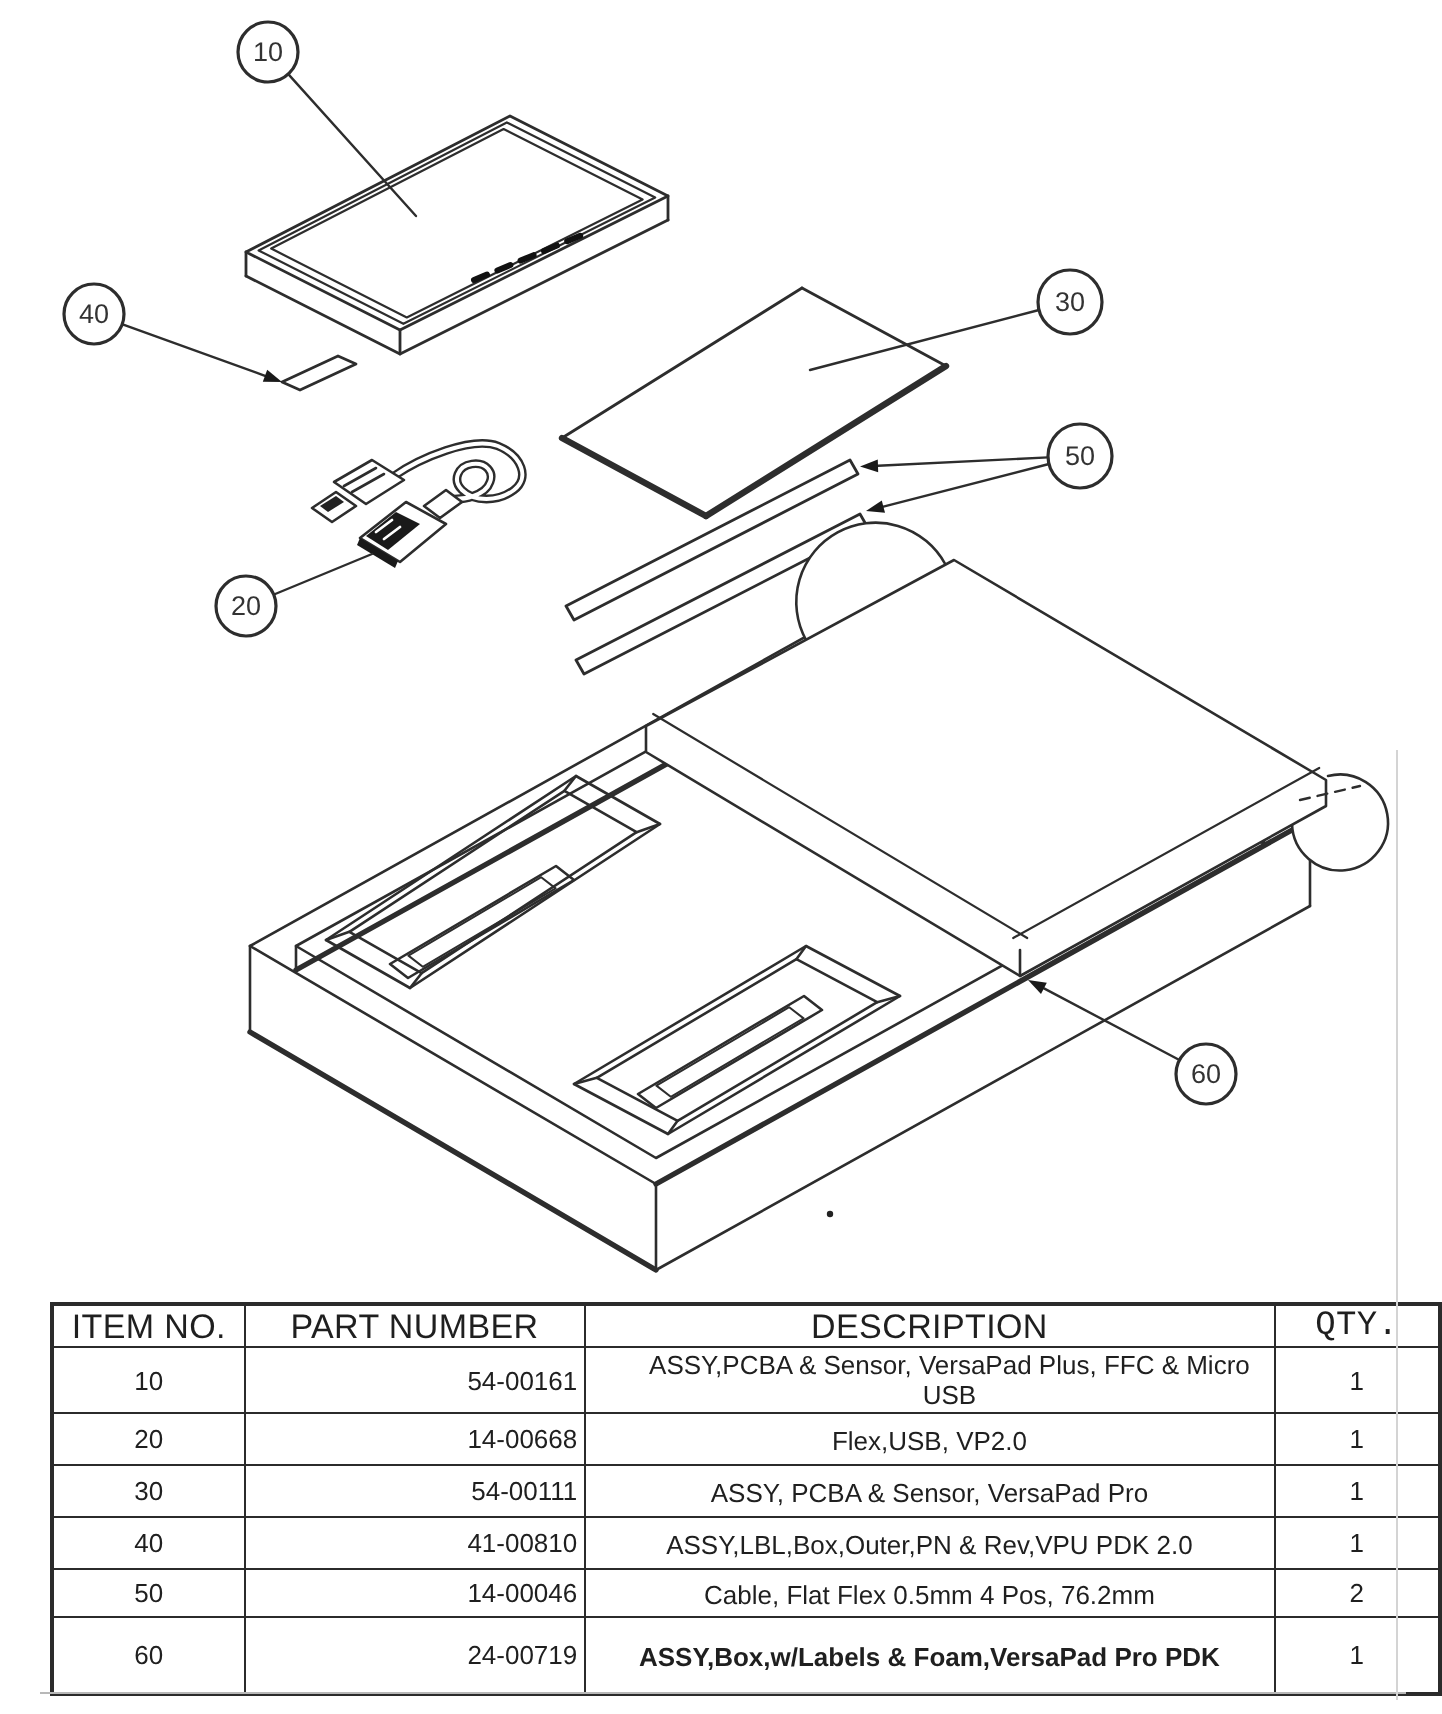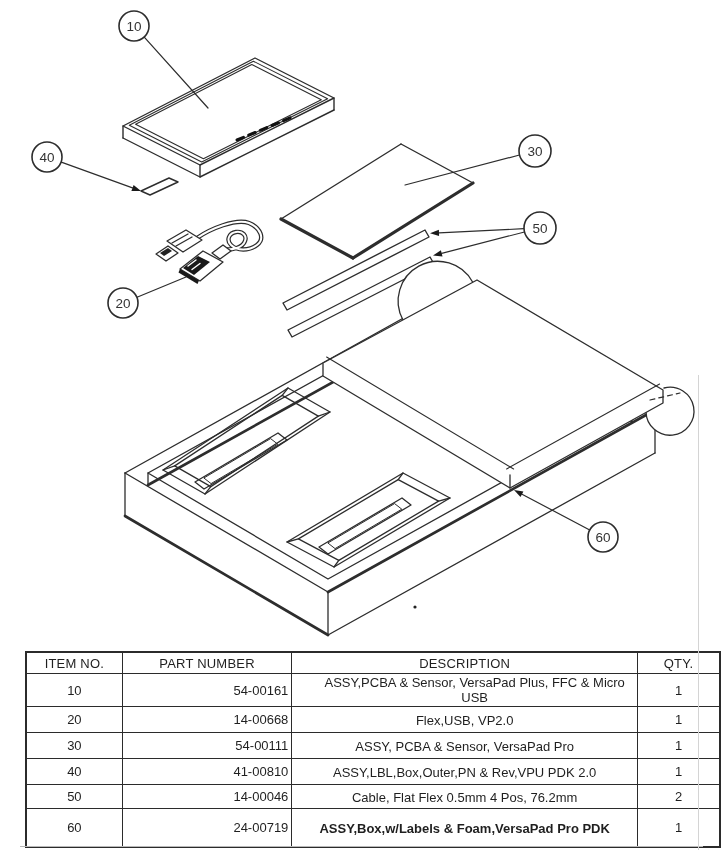--- a/index.html
+++ b/index.html
@@ -5,25 +5,25 @@
   html,body{margin:0;padding:0;background:#fff;}
   #canvas{position:relative;width:721px;height:857px;background:#ffffff;overflow:hidden;
           font-family:"Liberation Sans", sans-serif;color:#1f1f1f;}
   #drawing{position:absolute;left:0;top:0;}
   
   #bom{position:absolute;left:25px;top:651px;border-collapse:collapse;table-layout:fixed;
        font-size:13px;color:#1f1f1f;}
   #bom th,#bom td{border:1.4px solid #2b2b2b;text-align:center;vertical-align:middle;
        padding:0 3px;line-height:15px;overflow:hidden;}
   #bom{border:2px solid #2b2b2b;}
-  #bom thead th{height:20px;font-weight:normal;font-size:13px;letter-spacing:.2px;}
+  #bom thead th{height:20px;font-weight:normal;font-size:17px;letter-spacing:.2px;}
   .c-item{width:90px;}
   .c-part{width:165px;}
   .c-desc{width:343px;}
-  .c-qty{width:76px;}
+  .c-qty{width:76px;font-family:Liberation Mono, monospace;}
   #bom td.cell-part{text-align:right;padding-left:5px;}
   #bom tbody tr:nth-child(1) td{height:32px;}
   #bom tbody tr:nth-child(2) td{height:25px;}
   #bom tbody tr:nth-child(3) td{height:25px;}
   #bom tbody tr:nth-child(4) td{height:25px;}
   #bom tbody tr:nth-child(5) td{height:23px;}
   #bom tbody tr:nth-child(6) td{height:37px;}
   .desc-inner{display:inline-block;vertical-align:middle;}
   #bom tbody tr:nth-child(1) .desc-inner{max-width:312px;margin-left:20px;}
   #bom tbody tr:nth-child(6) .desc-inner{max-width:308px;font-weight:bold;}

